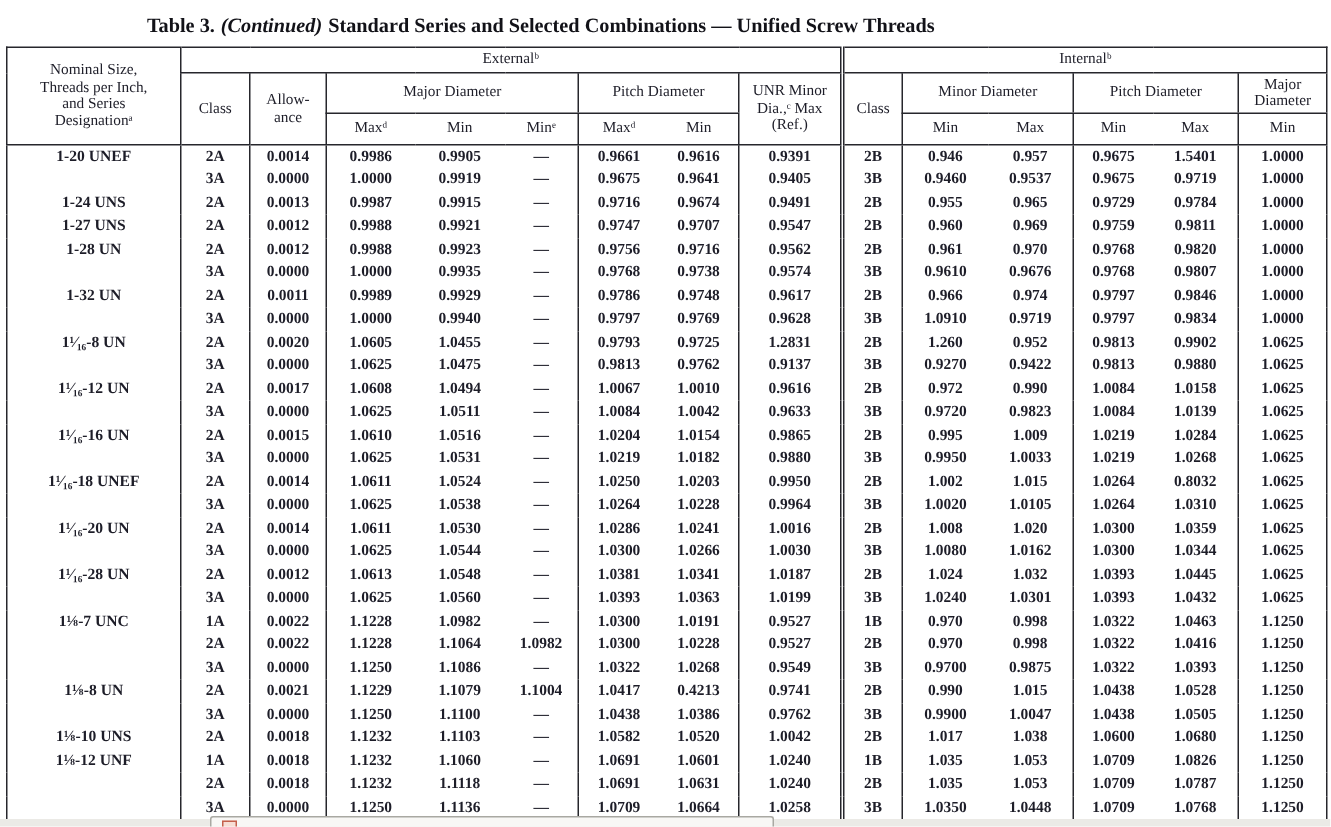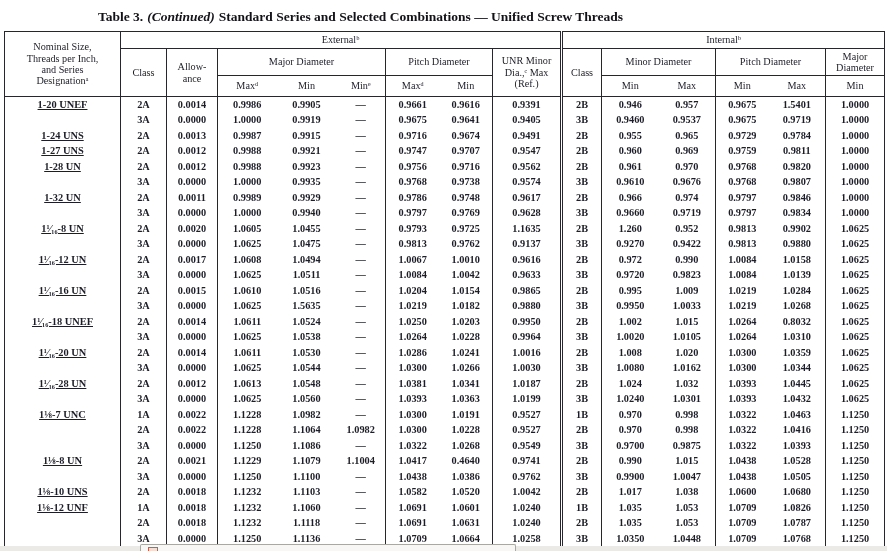--- a/index.html
+++ b/index.html
@@ -19,21 +19,21 @@
   thead th { font-weight: normal; border-bottom: 1px solid #26262c; line-height: 1.12; }
   thead tr.band1 th { height: 17px; }
   thead tr.band2 th { height: 27px; }
   thead tr.band3 th { height: 21px; }
   thead tr.band3 th, thead th.deep { border-bottom: 1.8px solid #26262c; }
   .pre { white-space: pre-line; }
   tbody td { font-weight: bold; height: 15.5px; border-top: none; border-bottom: none;
              font-size: 10.3px; }
   .bl  { border-left: 1px solid #26262c; }
   .dbl { border-left: 3px double #26262c; }
-  tbody td.nominal { font-size: 10.4px; text-decoration: underline; }
+  tbody td.nominal { font-size: 10.4px; }
 
   .bottom-strip { position: absolute; left: 0; top: 545.5px; width: 887px; height: 6px;
                   background: #ebeae6; }
   .sliver { position: absolute; left: 140px; top: 544px; width: 376px; height: 8px;
             background: #f8f7f5; border: 1px solid #a9a8a2; border-bottom: none;
             border-radius: 2px 2px 0 0; }
   .sliver .sq { position: absolute; left: 7px; top: 2px; width: 10px; height: 6px;
                 border: 1px solid #c4604c; background: #f7ded5; }
 </style>
 </head>
@@ -222,36 +222,36 @@
         <td class="nominal"></td>
         <td class="bl">3A</td>
         <td class="bl">0.0000</td>
         <td class="bl">1.0000</td>
         <td>0.9940</td>
         <td>—</td>
         <td class="bl">0.9797</td>
         <td>0.9769</td>
         <td class="bl">0.9628</td>
         <td class="dbl">3B</td>
-        <td class="bl">0.9660</td>
+        <td class="bl">1.0910</td>
         <td>0.9719</td>
         <td class="bl">0.9797</td>
         <td>0.9834</td>
         <td class="bl">1.0000</td>
       </tr>
       <tr>
         <td class="nominal">1¹⁄₁₆-8 UN</td>
         <td class="bl">2A</td>
         <td class="bl">0.0020</td>
         <td class="bl">1.0605</td>
         <td>1.0455</td>
         <td>—</td>
         <td class="bl">0.9793</td>
         <td>0.9725</td>
-        <td class="bl">1.1635</td>
+        <td class="bl">1.2831</td>
         <td class="dbl">2B</td>
         <td class="bl">1.260</td>
         <td>0.952</td>
         <td class="bl">0.9813</td>
         <td>0.9902</td>
         <td class="bl">1.0625</td>
       </tr>
       <tr>
         <td class="nominal"></td>
         <td class="bl">3A</td>
@@ -318,21 +318,21 @@
         <td>1.009</td>
         <td class="bl">1.0219</td>
         <td>1.0284</td>
         <td class="bl">1.0625</td>
       </tr>
       <tr>
         <td class="nominal"></td>
         <td class="bl">3A</td>
         <td class="bl">0.0000</td>
         <td class="bl">1.0625</td>
-        <td>1.5635</td>
+        <td>1.0531</td>
         <td>—</td>
         <td class="bl">1.0219</td>
         <td>1.0182</td>
         <td class="bl">0.9880</td>
         <td class="dbl">3B</td>
         <td class="bl">0.9950</td>
         <td>1.0033</td>
         <td class="bl">1.0219</td>
         <td>1.0268</td>
         <td class="bl">1.0625</td>
@@ -491,21 +491,21 @@
         <td class="bl">1.1250</td>
       </tr>
       <tr>
         <td class="nominal">1⅛-8 UN</td>
         <td class="bl">2A</td>
         <td class="bl">0.0021</td>
         <td class="bl">1.1229</td>
         <td>1.1079</td>
         <td>1.1004</td>
         <td class="bl">1.0417</td>
-        <td>0.4640</td>
+        <td>0.4213</td>
         <td class="bl">0.9741</td>
         <td class="dbl">2B</td>
         <td class="bl">0.990</td>
         <td>1.015</td>
         <td class="bl">1.0438</td>
         <td>1.0528</td>
         <td class="bl">1.1250</td>
       </tr>
       <tr>
         <td class="nominal"></td>

